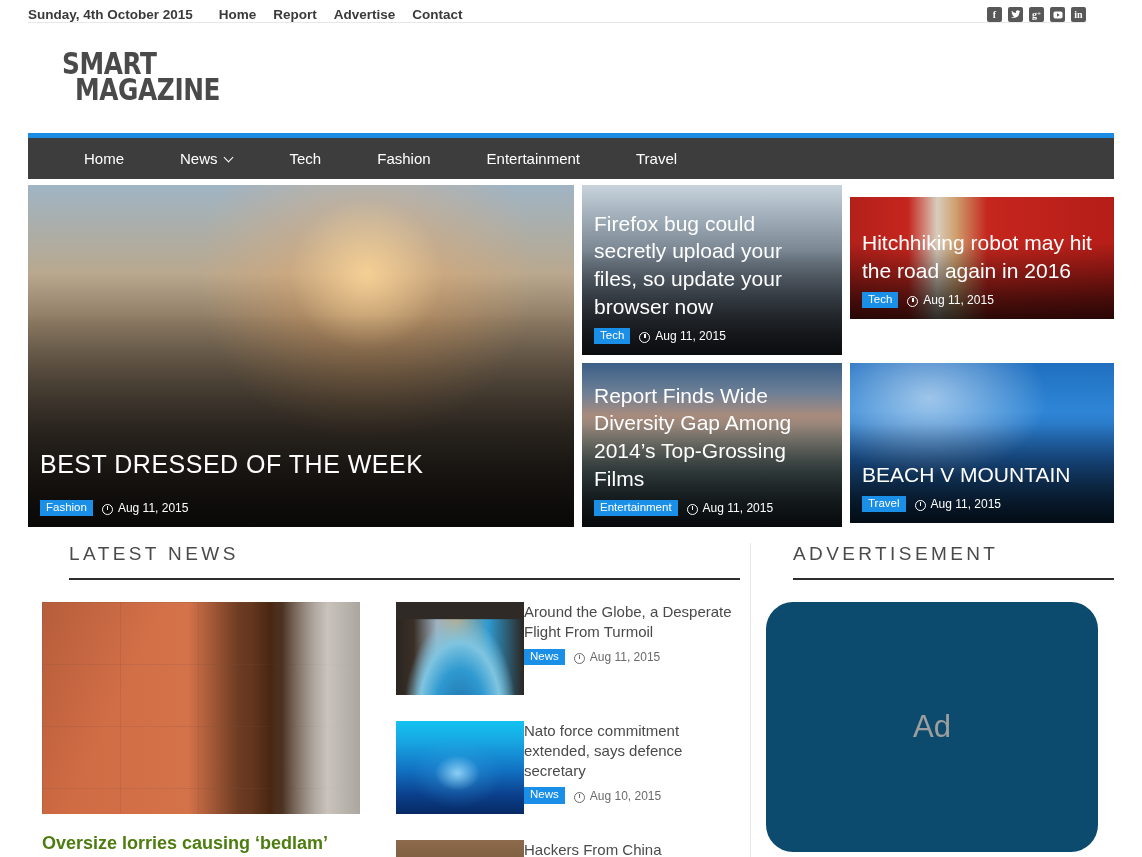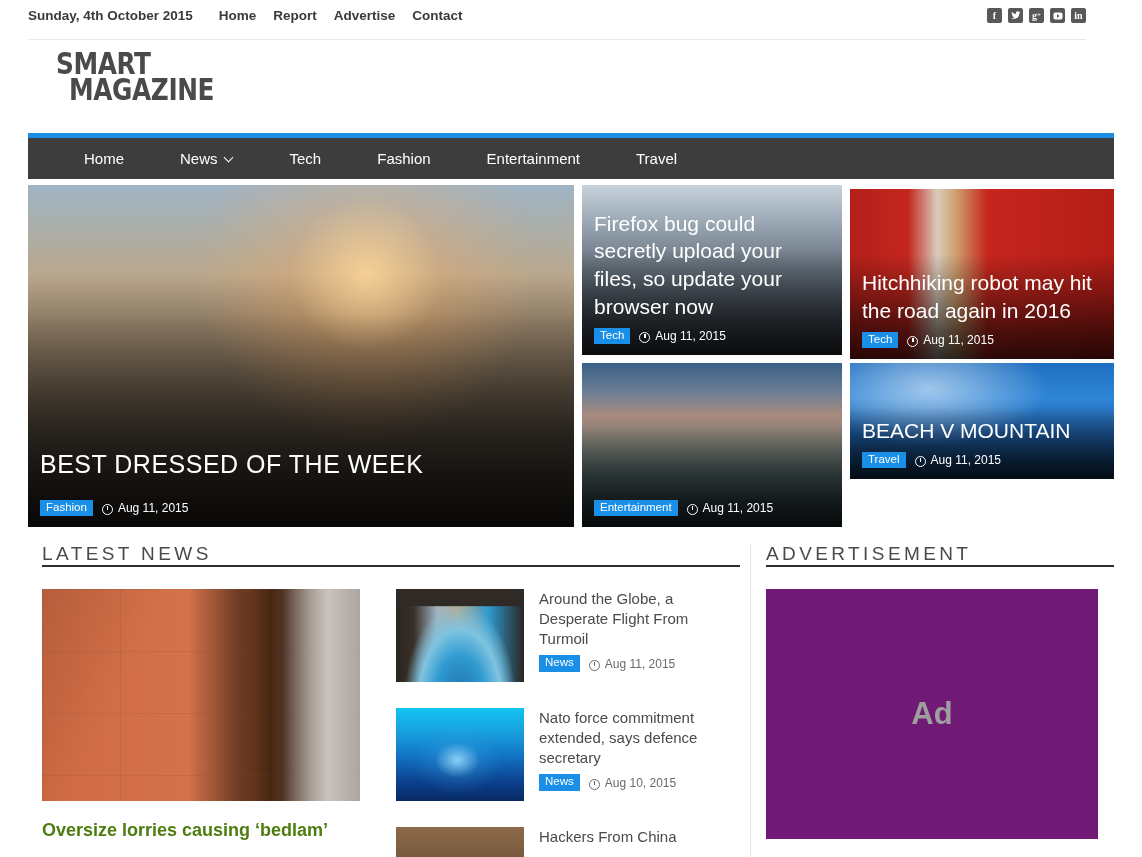--- a/index.html
+++ b/index.html
@@ -6,24 +6,23 @@
   html, body {
     width: 1142px; height: 857px;
     background: #ffffff;
     font-family: "Liberation Sans", sans-serif;
     overflow: hidden;
   }
   .page { position: relative; width: 1142px; height: 857px; }
 
   
   .topbar {
-    position: absolute; left: 28px; top: 0; width: 1058px; height: 32px;
-    display: flex; align-items: flex-start;
+    position: absolute; left: 28px; top: 0; width: 1058px; height: 23px;
+    display: flex; align-items: flex-end;
     border-bottom: 1px solid #e8e8e8;
-    margin-top: 8px;
   }
   .topbar-date {
     font-size: 13.5px; font-weight: bold; color: #3a3a3a;
     margin-right: 26px; white-space: nowrap;
   }
   .topnav { display: flex; align-items: center; gap: 17px; }
   .topnav a {
     font-size: 13.5px; font-weight: bold; color: #3a3a3a;
     text-decoration: none; white-space: nowrap;
   }
@@ -34,21 +33,21 @@
     color: #fff; font-size: 10px; font-weight: bold; line-height: 1;
     font-family: "Liberation Serif", serif;
   }
   .soc svg { display:block; }
 
   
   .logo-area {
     position: absolute; left: 28px; top: 42px; width: 1058px; height: 90px;
   }
   .logo {
-    position: absolute; left: 28px; top: 8px;
+    position: absolute; left: 34px; top: 8px;
     color: #4a4a4a; line-height: 0.84;
     font-family: "DejaVu Sans", sans-serif;
     font-weight: bold;
   }
   .logo .l1 {
     display: block; font-size: 31px; letter-spacing: -0.5px;
     transform: scaleX(0.8); transform-origin: left center;
   }
   .logo .l2 {
     display: block; font-size: 31px; letter-spacing: -0.5px;
@@ -100,23 +99,23 @@
   }
   .clock::after {
     content:""; position: absolute; left: 4px; top: 1.5px;
     width: 1.4px; height: 4px; background: #fff;
   }
 
   
   .t-main  { left: 0;   top: 0;   width: 546px; height: 342px; }
   .t-main .ttl { font-size: 25px; letter-spacing: 0.5px; margin-bottom: 19px; }
   .t-tr1   { left: 554px; top: 0;   width: 260px; height: 170px; }
-  .t-tr2   { left: 822px; top: 4px;   width: 264px; height: 170px; }
+  .t-tr2   { left: 822px; top: 12px;   width: 264px; height: 122px; }
   .t-br1   { left: 554px; top: 178px; width: 260px; height: 164px; }
-  .t-br2   { left: 822px; top: 178px; width: 264px; height: 116px; padding-left: 37px; }
+  .t-br2   { left: 822px; top: 178px; width: 264px; height: 160px; padding-left: 37px; }
   .t-tr1 .ttl, .t-tr2 .ttl, .t-br1 .ttl, .t-br2 .ttl { font-size: 21px; }
 
   
   .bg-cyclist {
     background:
       radial-gradient(circle at 62% 26%, rgba(255,214,150,0.85) 0%, rgba(255,170,90,0.25) 18%, rgba(0,0,0,0) 40%),
       linear-gradient(to bottom, #9fb4c4 0%, #b9a88e 26%, #8c7a63 40%, #6b5d4c 55%, #4a4036 72%, #2a241e 100%),
       linear-gradient(to right, #5d5346 0%, #7d6e59 50%, #6a5c4b 100%);
   }
   .bg-city {
@@ -139,22 +138,23 @@
   }
 
   
   .content { position: absolute; left: 28px; top: 543px; width: 1086px; height: 314px; }
   .divider {
     position: absolute; left: 722px; top: 0; width: 1px; height: 314px;
     background: #e6e6e6;
   }
   .sec-head {
     font-size: 19px; letter-spacing: 3.4px; color: #4a4a4a;
-    border-bottom: 2.5px solid #2e2e2e;
+    padding-bottom: 13px; border-bottom: 2.5px solid #2e2e2e;
     font-weight: 400;
+    margin-left: 27px;
   }
 
   .main-col { position: absolute; left: 14px; top: 0; width: 698px; }
   .cols { display: flex; gap: 36px; margin-top: 22px; }
   .lead { width: 318px; }
   .lead .thumb {
     width: 318px; height: 212px;
     background:
       linear-gradient(115deg, rgba(0,0,0,0.12) 0%, rgba(0,0,0,0) 30%),
       linear-gradient(to right, #cf6a43 0%, #d4724a 46%, #6b3b22 62%, #5a3016 72%, #cfc7be 86%, #bfb6ad 100%),
@@ -170,21 +170,21 @@
   .lead .thumb::after {
     content:""; position:absolute; right:0; top:0; width: 34%; height:100%;
     background: linear-gradient(to right, rgba(0,0,0,0) 0%, rgba(40,20,10,0.55) 28%, rgba(200,195,188,0.9) 70%, rgba(170,165,158,0.95) 100%);
   }
   .lead .h {
     margin-top: 17px; font-size: 18px; font-weight: bold; color: #4d7c0f;
     line-height: 1.35;
   }
 
   .list { width: 344px; }
-  .li { display: flex; gap: 15px; margin-bottom: 26px; }
+  .li { display: flex; gap: 0; margin-bottom: 26px; }
   .li .th { width: 128px; height: 93px; flex: none; }
   .th-arch {
     background:
       linear-gradient(to bottom, #2f2a26 0%, #2f2a26 18%, rgba(0,0,0,0) 19%),
       radial-gradient(ellipse at 50% 120%, #1d6fa8 0%, #2f9ad0 28%, #7fc4e0 45%, rgba(0,0,0,0) 62%),
       linear-gradient(to right, #2a2520 0%, #3b3028 14%, #9fb3c2 32%, #b9a987 48%, #2f9ad0 72%, #2a2520 100%);
   }
   .th-sea {
     background:
       radial-gradient(ellipse at 48% 56%, rgba(160,225,255,0.85) 0%, rgba(60,170,230,0.2) 24%, rgba(0,0,0,0) 48%),
@@ -197,23 +197,23 @@
   .li .h {
     font-size: 15px; color: #4a4a4a; line-height: 1.32; margin-bottom: 7px;
   }
   .li .meta .date { color: #6a6a6a; }
   .li .meta .clock { border-color: #6a6a6a; }
   .li .meta .clock::after { background: #6a6a6a; }
 
   
   .side { position: absolute; left: 738px; top: 0; width: 348px; }
   .adbox {
-    margin-top: 22px; width: 332px; height: 250px; background: #701a75;
+    margin-top: 22px; width: 332px; height: 250px; background: #0c4a6e;
     display: flex; align-items: center; justify-content: center;
-    color: #9e9e9e; font-size: 31px; font-weight: 700;
+    color: #9e9e9e; font-size: 31px; font-weight: 400; border-radius: 27px;
   }
 </style>
 </head>
 <body>
 
 <div class="page">
 
   <div class="topbar">
     <div class="topbar-date">Sunday, 4th October 2015</div>
     <div class="topnav">
@@ -313,20 +313,21 @@
               <span>Aug 11, 2015</span>
             </span>
         </div>
       </div>
     </div>
 
     <div class="tile t-br1">
       <div class="img bg-lake"></div>
       <div class="shade"></div>
       <div class="cap">
+        <div class="ttl">Report Finds Wide Diversity Gap Among 2014’s Top-Grossing Films</div>
         <div class="meta">
           <span class="badge">Entertainment</span>
           <span class="date">
               <span class="clock"></span>
               <span>Aug 11, 2015</span>
             </span>
         </div>
       </div>
     </div>
 

